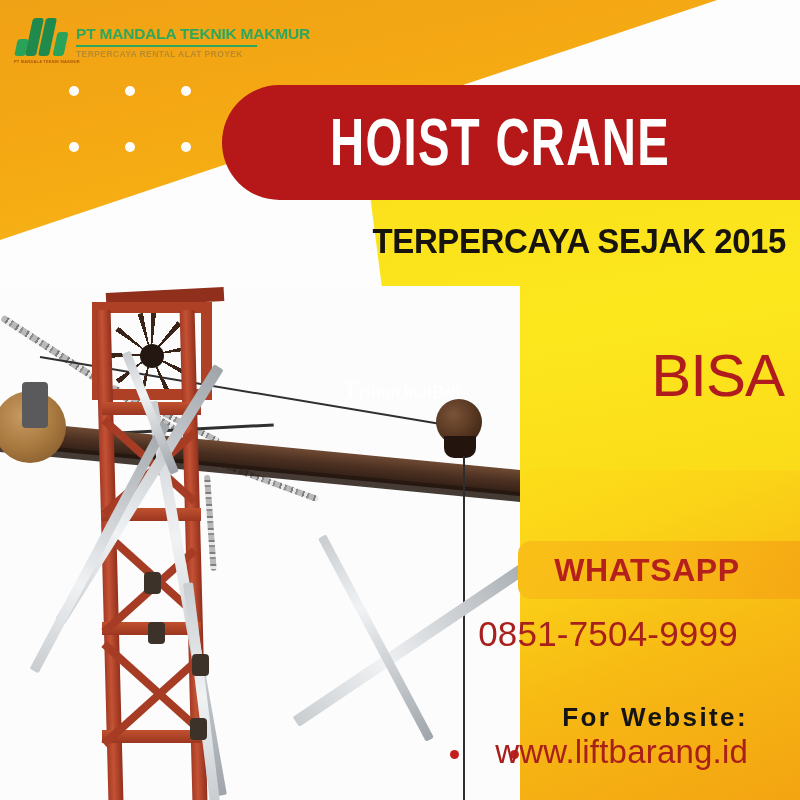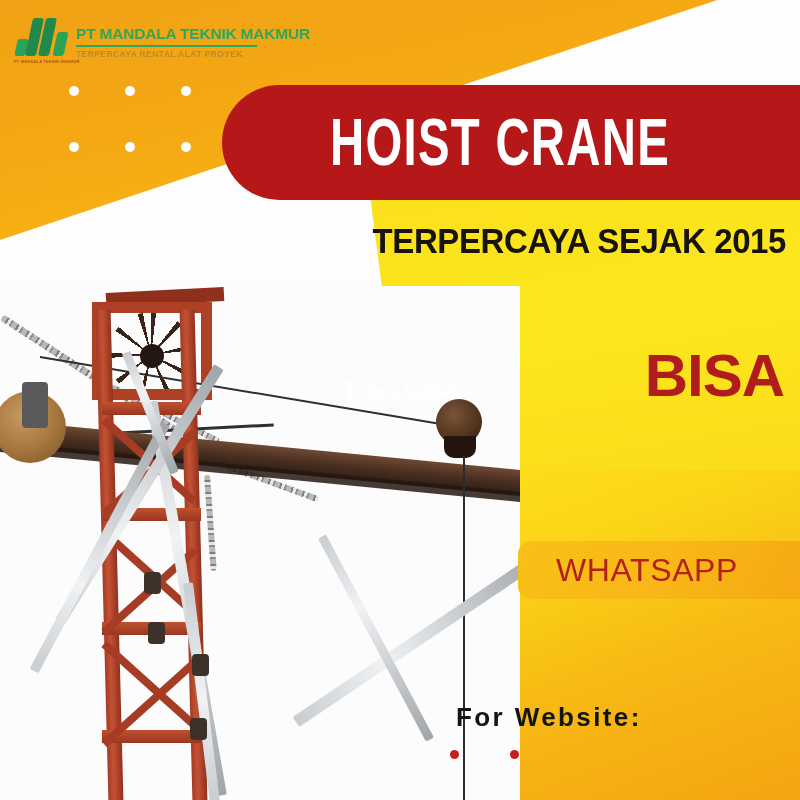--- a/index.html
+++ b/index.html
@@ -206,21 +206,21 @@
     white-space: nowrap;
     line-height: 1.12;
   }
   .nego {
     position: absolute;
     right: 16px;
     top: 348px;
     text-align: right;
     color: #b01c1d;
     font-size: 60px;
-    font-weight: 700;
+    font-weight: 400;
     line-height: 0.92;
     letter-spacing: -1px;
     white-space: nowrap;
   }
   .nego .line2 { font-size: 64px; }
 
   
   .wa-button {
     position: absolute;
     left: 518px;
@@ -231,21 +231,21 @@
     border-radius: 13px 0 0 13px;
     display: flex;
     align-items: center;
     justify-content: center;
     box-sizing: border-box;
     padding-right: 24px;
   }
   .wa-label {
     color: #b4201c;
     font-size: 32px;
-    font-weight: 400;
+    font-weight: 700;
     letter-spacing: 0.6px;
     line-height: 1;
   }
 
   
   .contact-block {
     position: absolute;
     right: 42px;
     top: 613px;
     text-align: center;
@@ -261,23 +261,23 @@
   .value-line {
     font-size: 35px;
     font-weight: 400;
     color: #a8201c;
     letter-spacing: 0.2px;
     line-height: 1.12;
     margin-top: 1px;
   }
   .website-block {
     position: absolute;
-    right: 44px;
+    right: 52px;
     top: 703px;
-    text-align: left;
+    text-align: right;
     width: 300px;
   }
   .website-block .value-line { font-size: 33px; }
 
   
   .photo {
     position: absolute;
     left: 0;
     top: 286px;
     width: 520px;
@@ -602,19 +602,21 @@
   <div class="tagline">TERPERCAYA SEJAK 2015</div>
   <div class="nego">
     <div>BISA</div>
   </div>
 
   <div class="wa-button">
     <span class="wa-label">WHATSAPP</span>
   </div>
 
   <div class="contact-block">
+    <div class="value-line">0851-7504-9999</div>
   </div>
 
   <div class="website-block">
     <div class="label-line">For Website:</div>
+    <div class="value-line">www.liftbarang.id</div>
   </div>
 
 </div>
 
 </body></html>

